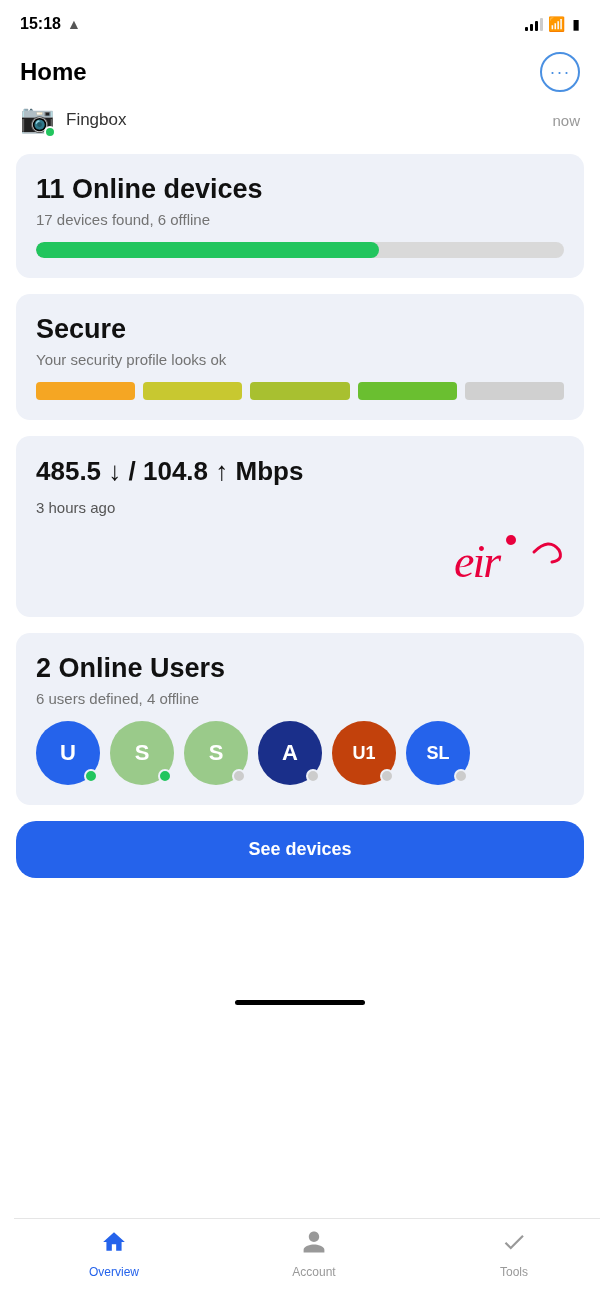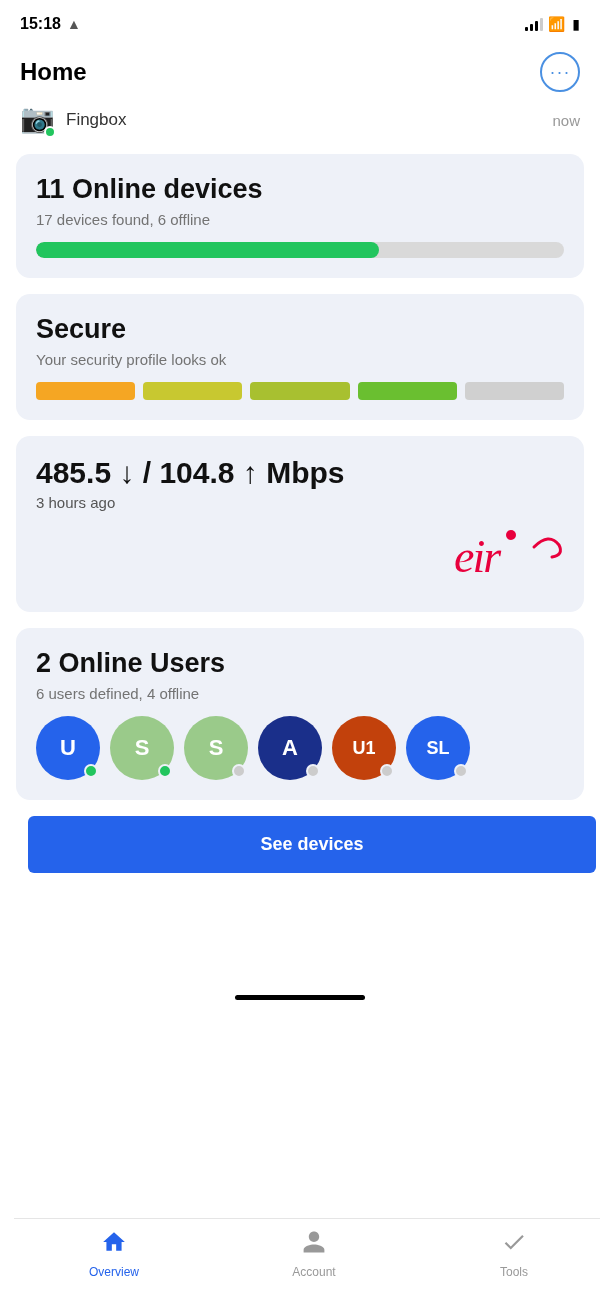--- a/index.html
+++ b/index.html
@@ -156,24 +156,24 @@
       margin-top: 14px;
     }
     .security-bar {
       flex: 1;
       height: 18px;
       border-radius: 4px;
     }
 
     
     .speed-title {
-      font-size: 30px;
+      font-size: 26px;
       font-weight: 700;
       color: #111;
-      margin-bottom: 4px;
+      margin-bottom: 12px;
     }
     .speed-subtitle {
       font-size: 15px;
       color: #555;
       margin-bottom: 16px;
     }
     .isp-logo {
       display: flex;
       justify-content: flex-end;
       align-items: center;
@@ -217,25 +217,25 @@
       height: 14px;
       border-radius: 50%;
       border: 2px solid #eef1f8;
     }
     .status-online { background: #22c55e; }
     .status-offline { background: #ccc; }
 
     
     .see-devices-btn {
       display: block;
-      margin: 4px 16px 16px 28px;
+      margin: 4px 16px 16px 16px;
       background: #2563eb;
       color: #fff;
       border: none;
-      border-radius: 6px;
+      border-radius: 20px;
       padding: 18px;
       font-size: 18px;
       font-weight: 600;
       text-align: center;
       cursor: pointer;
       width: calc(100% - 32px);
     }
 
     
     .bottom-nav {

